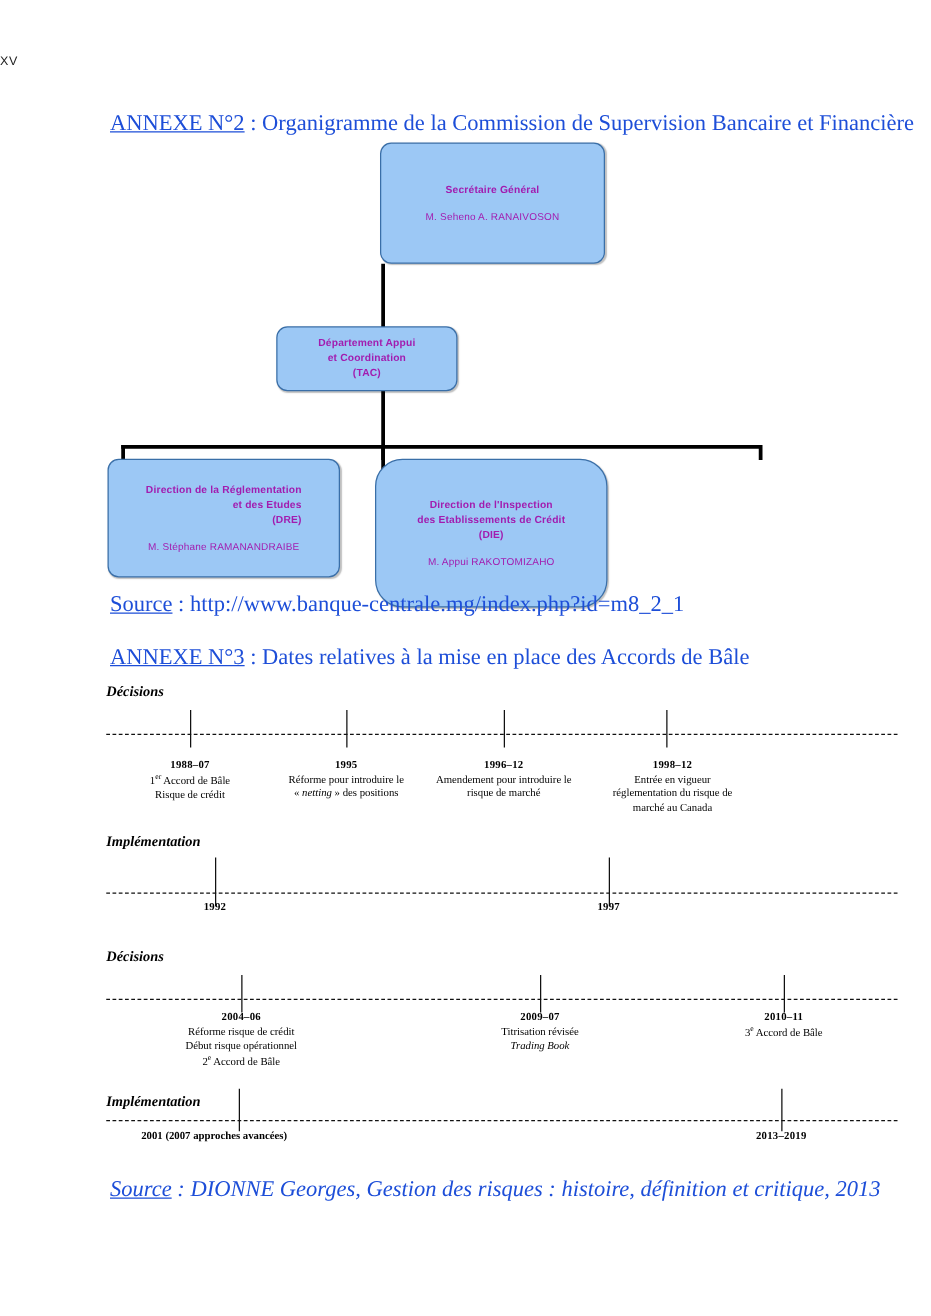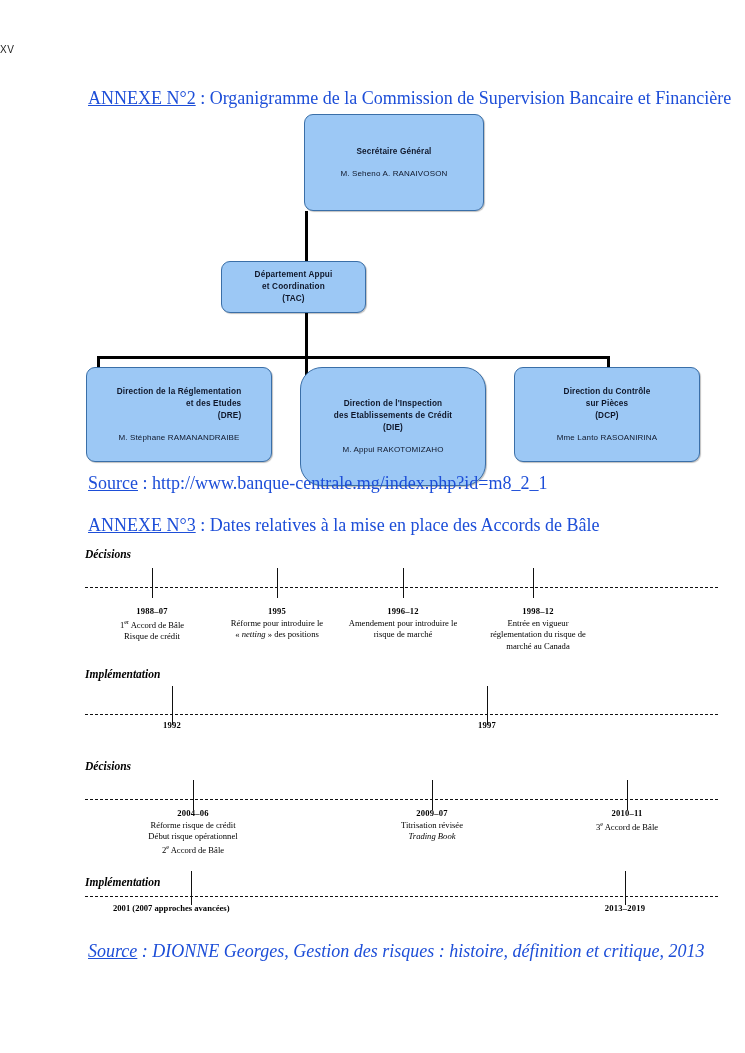--- a/index.html
+++ b/index.html
@@ -44,21 +44,21 @@
     top: 108px;
     width: 745px;
     height: 360px;
   }
   .org-box {
     position: absolute;
     background: #9CC8F5;
     border: 1px solid #3a6fa8;
     border-radius: 9px;
     font-family: "Liberation Sans", sans-serif;
-    color: #0f172a;
+    color: #a21caf;
     text-align: center;
     display: flex;
     flex-direction: column;
     justify-content: center;
     align-items: center;
     box-shadow: 1px 1px 1px rgba(0,0,0,0.25);
     overflow: hidden;
   }
   .org-title {
     font-weight: bold;
@@ -172,26 +172,20 @@
     <div class="org-person">M. Stéphane RAMANANDRAIBE</div>
   </div>
 
   <div class="org-box" style="left:300px; top:259px; width:186px; height:119px;border-radius:22px;">
     <div class="org-title">Direction de l'Inspection
 des Etablissements de Crédit
 (DIE)</div>
     <div class="org-person">M. Appui RAKOTOMIZAHO</div>
   </div>
 
-  <div class="org-box" style="left:514px; top:259px; width:186px; height:95px;">
-    <div class="org-title">Direction du Contrôle
-sur Pièces
-(DCP)</div>
-    <div class="org-person">Mme Lanto RASOANIRINA</div>
-  </div>
 </div>
 
 <div class="doc-line" style="left:88px; top:473px;"><span class="u">Source</span><span> : http://www.banque-centrale.mg/index.php?id=m8_2_1</span></div>
 
 <div class="doc-line" style="left:88px; top:515px;"><span class="u">ANNEXE N°3</span><span> : Dates relatives à la mise en place des Accords de Bâle</span></div>
 
 <div id="timeline">
 
   <div class="tl-section-label" style="left:85px; top:8px;">Décisions</div>
   <div class="tl-axis" style="top:47px;"></div>

